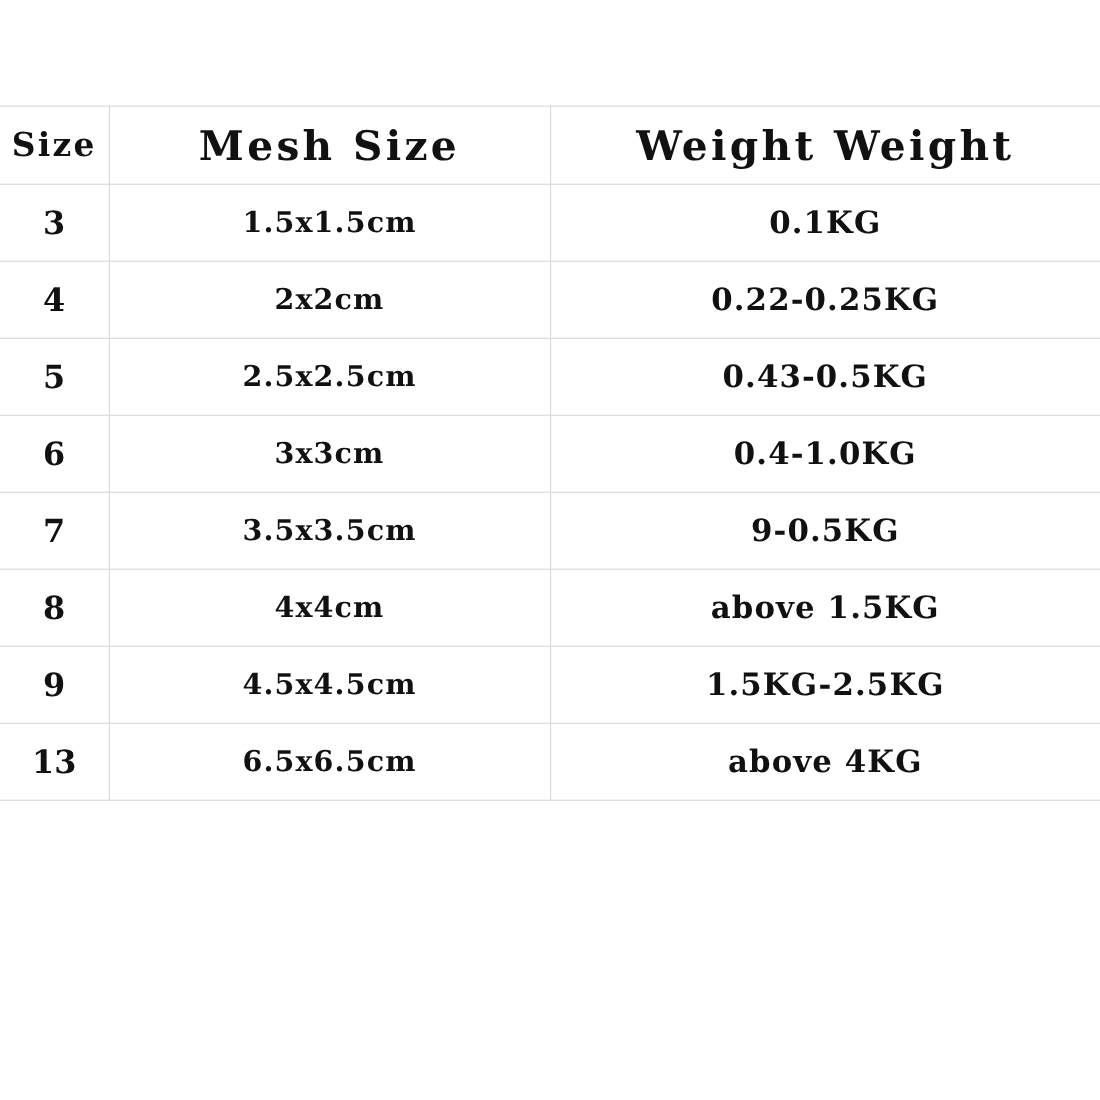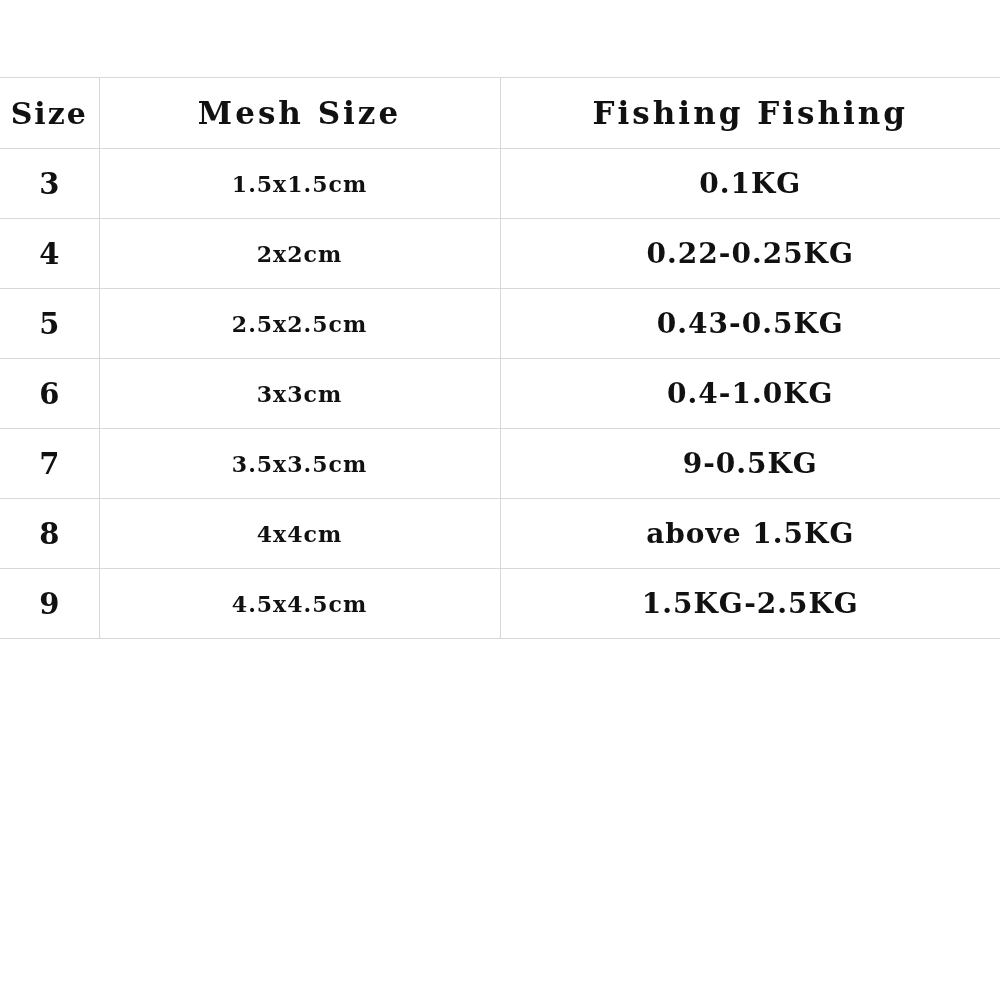--- a/index.html
+++ b/index.html
@@ -16,21 +16,21 @@
   }
   .page {
     position: relative;
     width: 1000px;
     height: 1000px;
     background: #ffffff;
   }
   .spec-table {
     position: absolute;
     left: 0px;
-    top: 77px;
+    top: 96px;
     width: 1000px;
     border-collapse: collapse;
     table-layout: fixed;
   }
   .spec-table col.col-size  { width: 99px; }
   .spec-table col.col-mesh  { width: 401px; }
   .spec-table col.col-fish  { width: 500px; }
 
   .spec-table th,
   .spec-table td {
@@ -42,42 +42,42 @@
     padding: 0;
     background: #ffffff;
   }
   
   .spec-table th.sep,
   .spec-table td.sep {
     border-right: 1px solid #d8d8d8;
   }
   .spec-table thead th {
     height: 70px;
-    font-size: 31px;
+    font-size: 37px;
     font-weight: 700;
     letter-spacing: 3px;
     font-family: "DejaVu Serif", serif;
   }
   .spec-table thead th.h-size {
     font-size: 30px;
     letter-spacing: 2px;
   }
   .spec-table tbody td {
     height: 69px;
     font-size: 29px;
     font-weight: 700;
     letter-spacing: 1px;
     font-family: "DejaVu Serif", serif;
   }
   .spec-table tbody td.c-size {
     font-size: 29px;
     letter-spacing: 0px;
   }
   .spec-table tbody td.c-mesh {
-    font-size: 22px;
+    font-size: 26px;
   }
   .spec-table tbody td.c-fish {
     font-size: 28px;
   }
   .spec-table tbody tr:first-child td {
     border-top: 1px solid #d8d8d8;
   }
 </style>
 </head>
 <body>
@@ -86,21 +86,21 @@
   <table class="spec-table">
     <colgroup>
       <col class="col-size">
       <col class="col-mesh">
       <col class="col-fish">
     </colgroup>
     <thead>
       <tr>
         <th class="h-size sep">Size</th>
         <th class="sep">Mesh Size</th>
-        <th>Fishing Fishing</th>
+        <th>Weight Weight</th>
       </tr>
     </thead>
     <tbody>
       <tr>
         <td class="c-size sep">3</td>
         <td class="c-mesh sep">1.5x1.5cm</td>
         <td class="c-fish">0.1KG</td>
       </tr>
       <tr>
         <td class="c-size sep">4</td>
@@ -125,15 +125,20 @@
       <tr>
         <td class="c-size sep">8</td>
         <td class="c-mesh sep">4x4cm</td>
         <td class="c-fish">above 1.5KG</td>
       </tr>
       <tr>
         <td class="c-size sep">9</td>
         <td class="c-mesh sep">4.5x4.5cm</td>
         <td class="c-fish">1.5KG-2.5KG</td>
       </tr>
+      <tr>
+        <td class="c-size sep">13</td>
+        <td class="c-mesh sep">6.5x6.5cm</td>
+        <td class="c-fish">above 4KG</td>
+      </tr>
     </tbody>
   </table>
 </div>
 
 </body></html>

